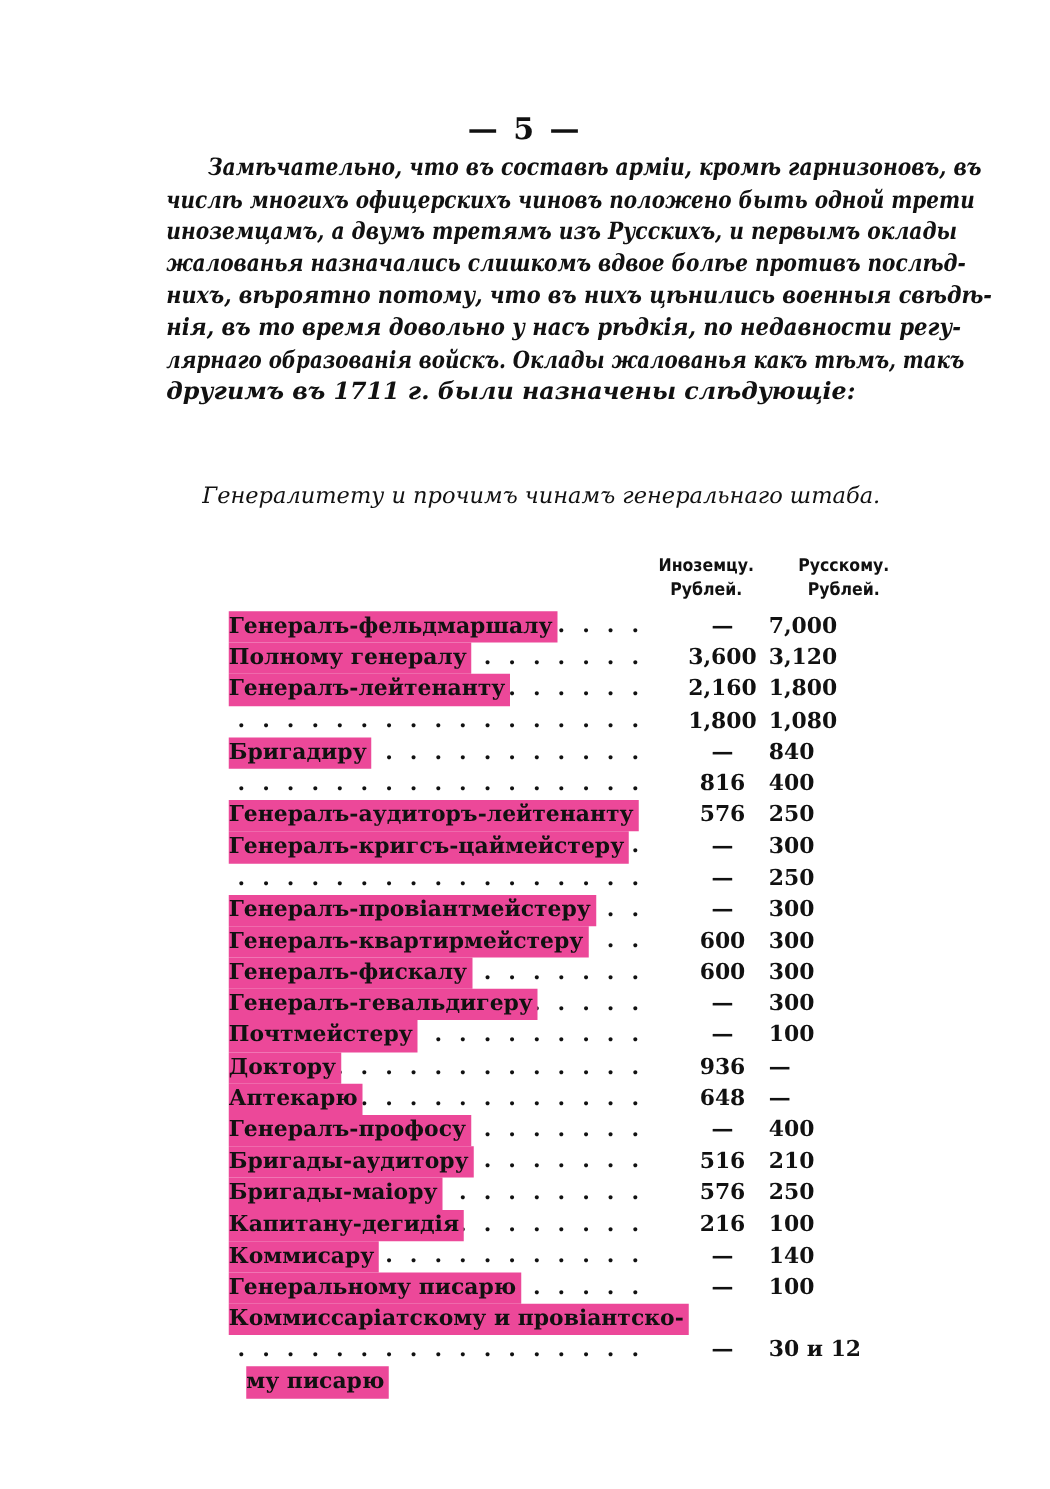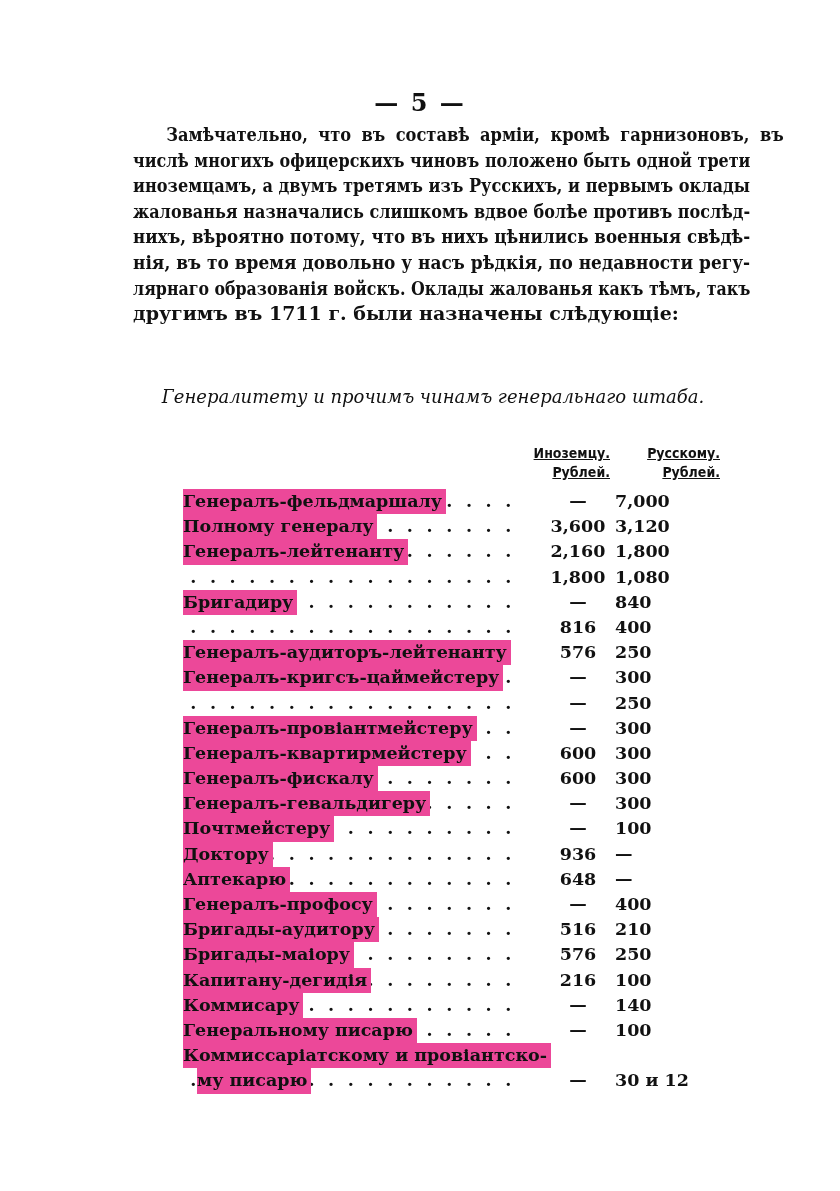--- a/index.html
+++ b/index.html
@@ -1,35 +1,35 @@
 <!DOCTYPE html>
 <html><head>
   <meta charset="utf-8">
   <style>
     html, body { margin: 0; padding: 0; background: #ffffff; }
     body { width: 840px; height: 1191px; position: relative; overflow: hidden;
            font-family: "DejaVu Serif", "Liberation Serif", serif; color: #111; }
     .page-number { position: absolute; top: 88px; left: 0; width: 840px; text-align: center;
                    font-size: 24px; font-weight: bold; letter-spacing: 2px; }
-    .para { position: absolute; top: 122px; left: 133px; width: 617px; }
+    .para { position: absolute; top: 122px; left: 133px; width: 617px; font-style: italic; }
     .para .line { height: 25.6px; line-height: 25.6px; font-size: 19px; font-weight: bold;
                   white-space: nowrap; text-align: justify; text-align-last: justify;
                   transform-origin: left center; }
     .para .line.first { padding-left: 39px; }
     .para .line.last { text-align-last: left; }
     .caption { position: absolute; top: 386px; left: 0; width: 866px; text-align: center;
                font-style: italic; font-size: 18px; font-family: "DejaVu Serif", serif; }
-    .col-head { position: absolute; top: 444px; text-align: right; font-size: 14px; line-height: 19px;
-                font-family: "DejaVu Sans Condensed", "DejaVu Sans", sans-serif; font-weight: bold; text-decoration: underline; }
+    .col-head { position: absolute; top: 444px; text-align: center; font-size: 14px; line-height: 19px;
+                font-family: "DejaVu Sans Condensed", "DejaVu Sans", sans-serif; font-weight: bold; }
     .col-head.foreign { left: 520px; width: 90px; }
     .col-head.russian { left: 630px; width: 90px; }
     .table { position: absolute; top: 489px; left: 183px; width: 520px; }
     .row { position: relative; height: 25.2px; line-height: 25.2px; font-size: 17.5px; font-weight: bold; }
     .row .name { position: absolute; left: 0; white-space: nowrap; background: #ec4899; padding-right: 4px; z-index: 2; }
-    .row .name.cont { left: 14px; }
+    .row .name.cont { left: 14px; margin-top: 25px; }
     .row .dots { position: absolute; left: 0; width: 342px; overflow: hidden; white-space: nowrap;
                  letter-spacing: 13.6px; text-align: right; direction: rtl; z-index: 1; }
     .row .foreign { position: absolute; left: 360px; width: 70px; text-align: center; }
     .row .russian { position: absolute; left: 432px; width: 76px; text-align: left; }
   </style>
 </head>
 <body>
 
 <div class="page-number">— 5 —</div>
 

